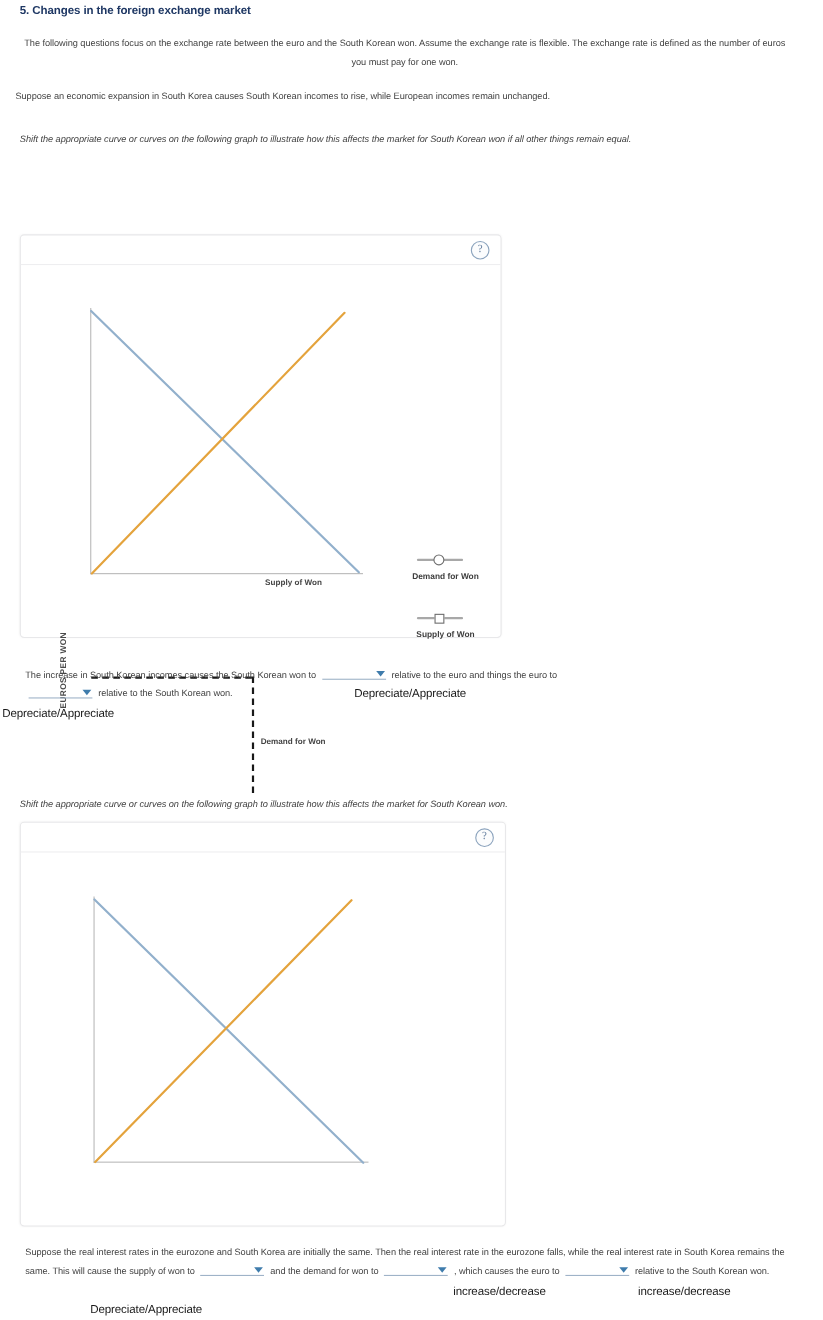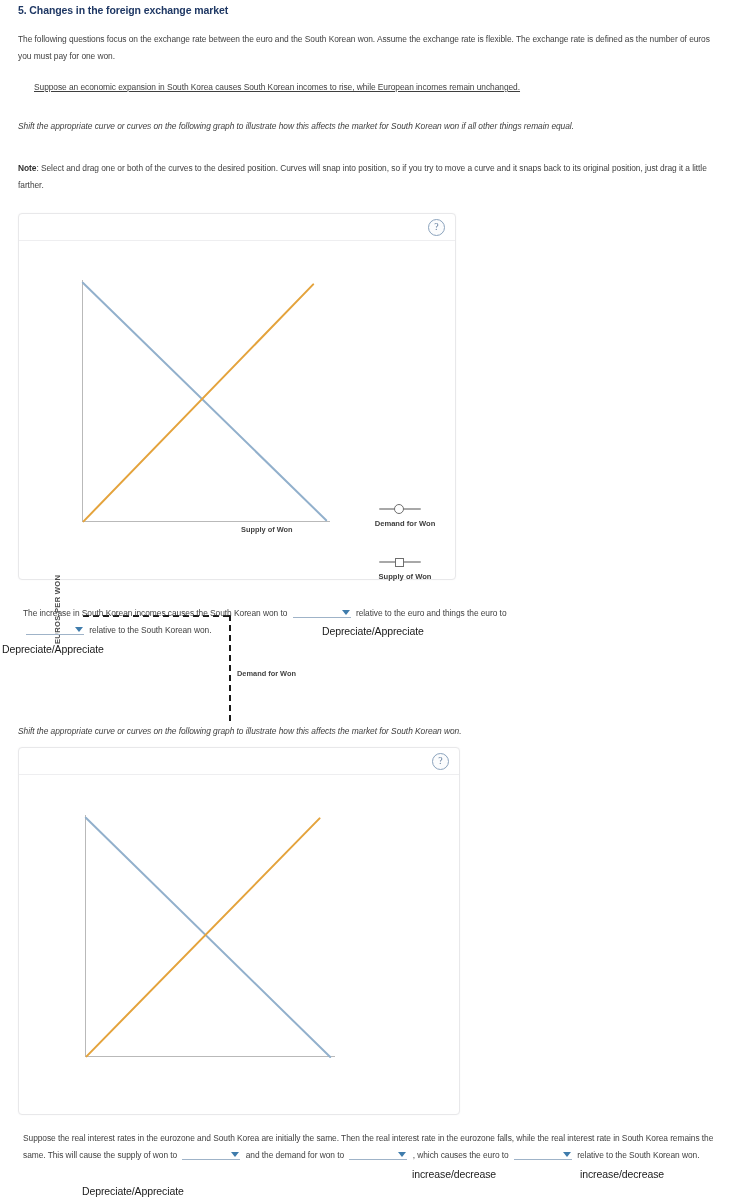--- a/index.html
+++ b/index.html
@@ -195,29 +195,26 @@
     letter-spacing: -0.1px;
   }
 </style>
 </head>
 <body>
 
 <div class="page">
 
   <div class="section-title">5. Changes in the foreign exchange market</div>
 
-  <div class="para" style="left:18px; top:31px; width:700px;">The following questions focus on the exchange rate between the euro and the South Korean won. Assume the exchange rate is flexible. The exchange rate is defined as the number of euros you must pay for one won.</div>
-
-  <div class="para" style="left:34px; top:79px; width:700px;text-decoration:underline;">Suppose an economic expansion in South Korea causes South Korean incomes to rise, while European incomes remain unchanged.</div>
+  <div class="para" style="left:18px; top:31px; width:700px;text-align:center;">The following questions focus on the exchange rate between the euro and the South Korean won. Assume the exchange rate is flexible. The exchange rate is defined as the number of euros you must pay for one won.</div>
+
+  <div class="para" style="left:14px; top:79px; width:700px;">Suppose an economic expansion in South Korea causes South Korean incomes to rise, while European incomes remain unchanged.</div>
 
   <div class="para italic" style="left:18px; top:118px; width:700px;">Shift the appropriate curve or curves on the following graph to illustrate how this affects the market for South Korean won if all other things remain equal.</div>
 
-  <div class="para" style="left:18px; top:160px; width:700px;">
-    <b>Note</b><span>: Select and drag one or both of the curves to the desired position. Curves will snap into position, so if you try to move a curve and it snaps back to its original position, just drag it a little farther.</span>
-  </div>
 
   <div class="graph-card" style="left:18px; top:213px; width:436px; height:365px;">
 
     <div class="graph-card-header"></div>
     <div class="help-icon">?</div>
 
     <div class="plot" style="left:0; top:0; width:436px; height:365px;font-weight:bold;">
 
       <div class="axis-y" style="left:63px; top:66px; height:242px;"></div>
       <div class="axis-x" style="left:63px; top:307px; width:248px;"></div>

